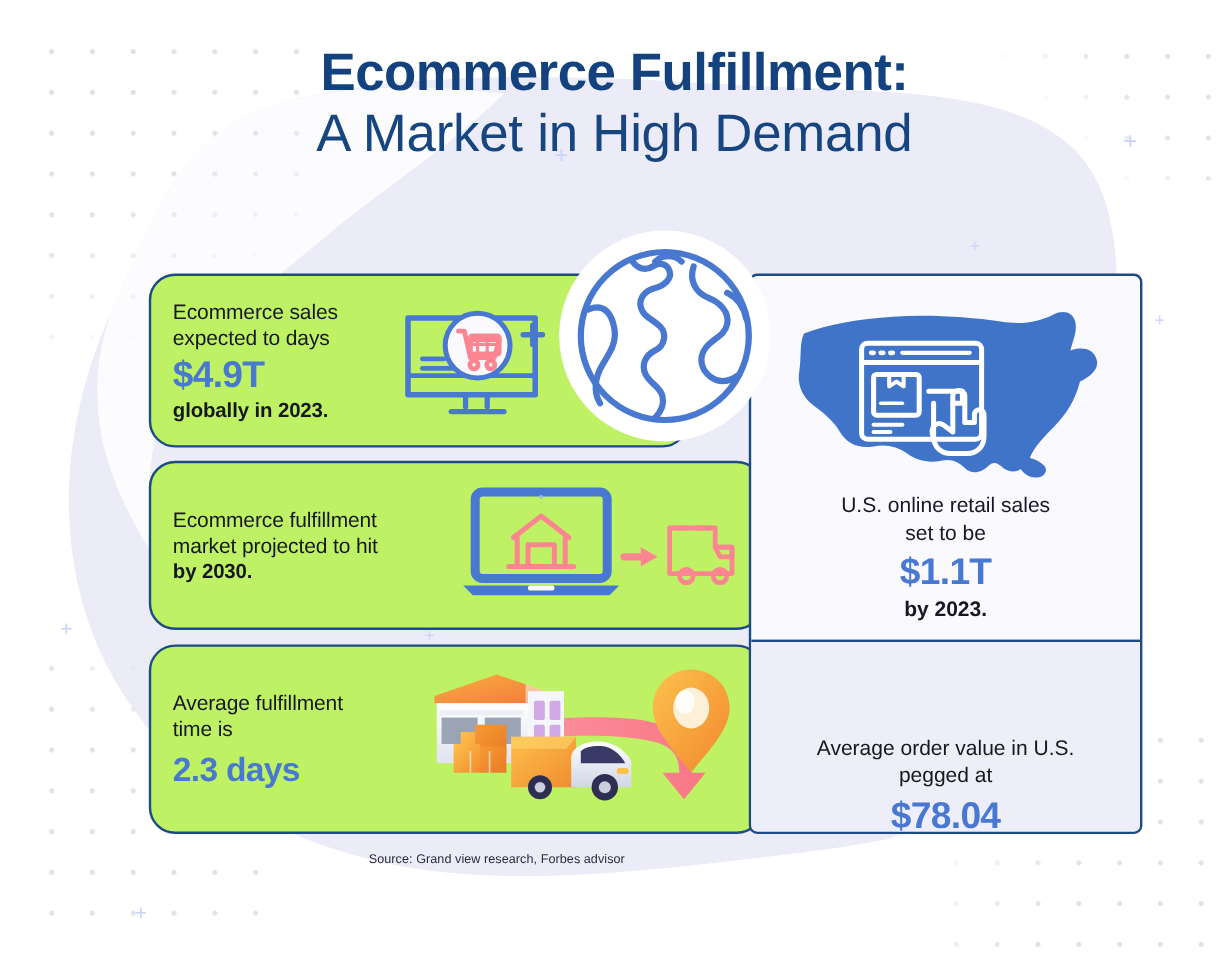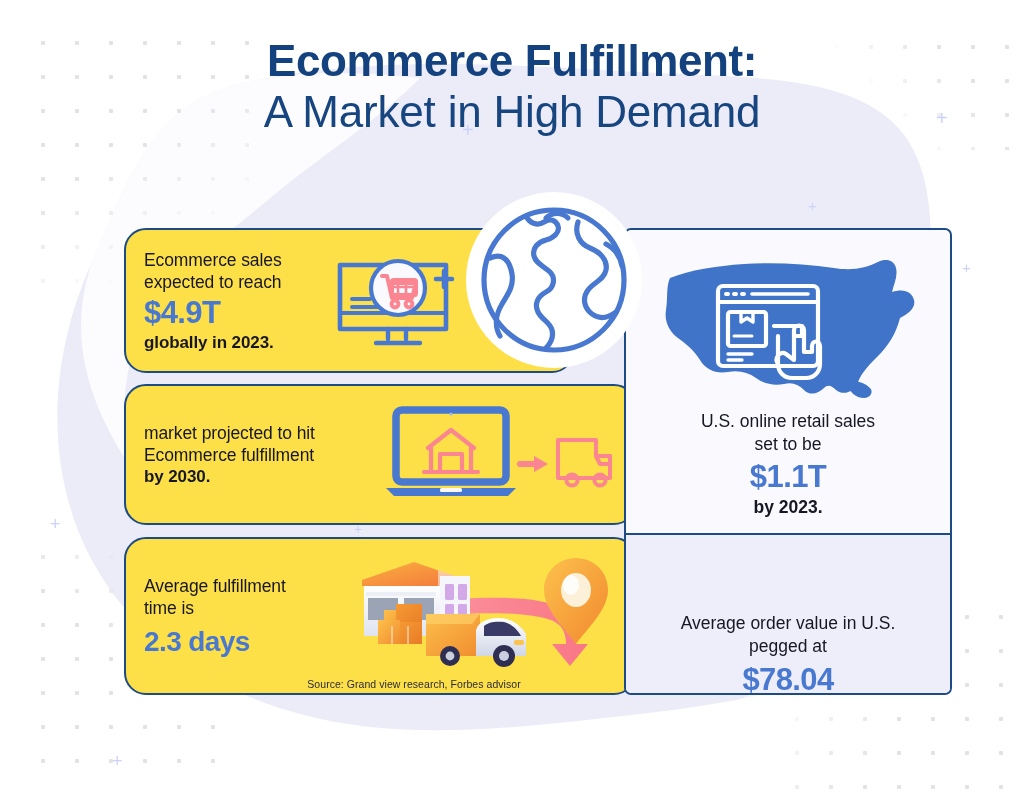--- a/index.html
+++ b/index.html
@@ -59,21 +59,21 @@
     letter-spacing: -0.4px; line-height: 1.12;
   }
   #title-line2 {
     font-size: 44px; font-weight: normal; color: #17457f;
     letter-spacing: -0.2px; line-height: 1.22;
   }
 
   
   .card {
     position: absolute;
-    background: #fde047;
+    background: #bef264;
     border: 2.4px solid #1c4b85;
     border-radius: 22px;
     z-index: 4;
   }
   #card-1 { left: 124px; top: 228px; width: 450px; height: 145px; }
   #card-2 { left: 124px; top: 384px; width: 512px; height: 141px; }
   #card-3 { left: 124px; top: 537px; width: 512px; height: 158px; }
 
   .card-text {
     position: absolute; left: 18px; top: 50%;
@@ -122,21 +122,21 @@
   
   .illo { position: absolute; z-index: 5; pointer-events: none; }
   #illo-monitor { left: 330px; top: 243px; width: 138px; height: 122px; }
   #illo-globe   { left: 460px; top: 186px; width: 188px; height: 188px; z-index: 7; }
   #illo-laptop  { left: 378px; top: 404px; width: 238px; height: 100px; }
   #illo-wh      { left: 338px; top: 552px; width: 278px; height: 128px; }
   #illo-map     { left: 656px; top: 240px; width: 272px; height: 190px; z-index: 6; }
 
   
   #source {
-    position: absolute; left: 0; top: 678px; width: 828px;
+    position: absolute; left: 0; top: 710px; width: 828px;
     text-align: center; font-size: 10.5px; color: #2a2a3a; z-index: 6;
     letter-spacing: 0.05px;
   }
 </style>
 </head>
 <body>
 
 <div id="stage">
 
   <svg id="blob-svg" viewBox="0 0 1024 796" preserveAspectRatio="none" aria-hidden="true">
@@ -167,21 +167,21 @@
   <span class="plus" style="left:354px; top:522px; font-size:14px;">+</span>
 
   <div id="title-block">
     <div id="title-line1">Ecommerce Fulfillment:</div>
     <div id="title-line2">A Market in High Demand</div>
   </div>
 
   <div class="card" id="card-1">
     <div class="card-text">
       <div class="lead">Ecommerce sales</div>
-      <div class="lead">expected to reach</div>
+      <div class="lead">expected to days</div>
       <div class="bignum">$4.9T</div>
       <div class="tail">globally in 2023.</div>
     </div>
   </div>
 
   <svg class="illo" id="illo-monitor" viewBox="0 0 138 122">
     <g fill="none" stroke="#4878d0" stroke-width="4.6" stroke-linecap="round" stroke-linejoin="round">
       <path d="M10,22 L10,86 L116,86 L116,22 L10,22 Z"></path>
       <path d="M10,70 L116,70" stroke-width="4"></path>
       <path d="M22,56 L40,56 M22,64 L48,64" stroke-width="4"></path>
@@ -209,22 +209,22 @@
       <path d="M86,32 C92,26 102,26 108,32"></path>
       <path d="M118,36 C114,48 120,58 130,62 C140,66 148,74 146,84
                C144,94 134,96 128,104 C122,112 124,122 132,128
                C140,134 148,132 156,126"></path>
       <path d="M146,58 C154,62 160,70 162,80"></path>
     </g>
   </svg>
 
   <div class="card" id="card-2">
     <div class="card-text">
+      <div class="lead">Ecommerce fulfillment</div>
       <div class="lead">market projected to hit</div>
-      <div class="lead">Ecommerce fulfillment</div>
       <div class="tail">by 2030.</div>
     </div>
   </div>
 
   <svg class="illo" id="illo-laptop" viewBox="0 0 238 100">
     <g>
       <rect x="18" y="6" width="110" height="72" rx="6" fill="none" stroke="#4878d0" stroke-width="7.5"></rect>
       <path d="M8,84 L138,84 L130,92 L16,92 Z" fill="#4878d0"></path>
       <rect x="62" y="84" width="22" height="4" rx="1.6" fill="#f9f9fe"></rect>
       <circle cx="73" cy="10" r="1.6" fill="#9fb8e6"></circle>

